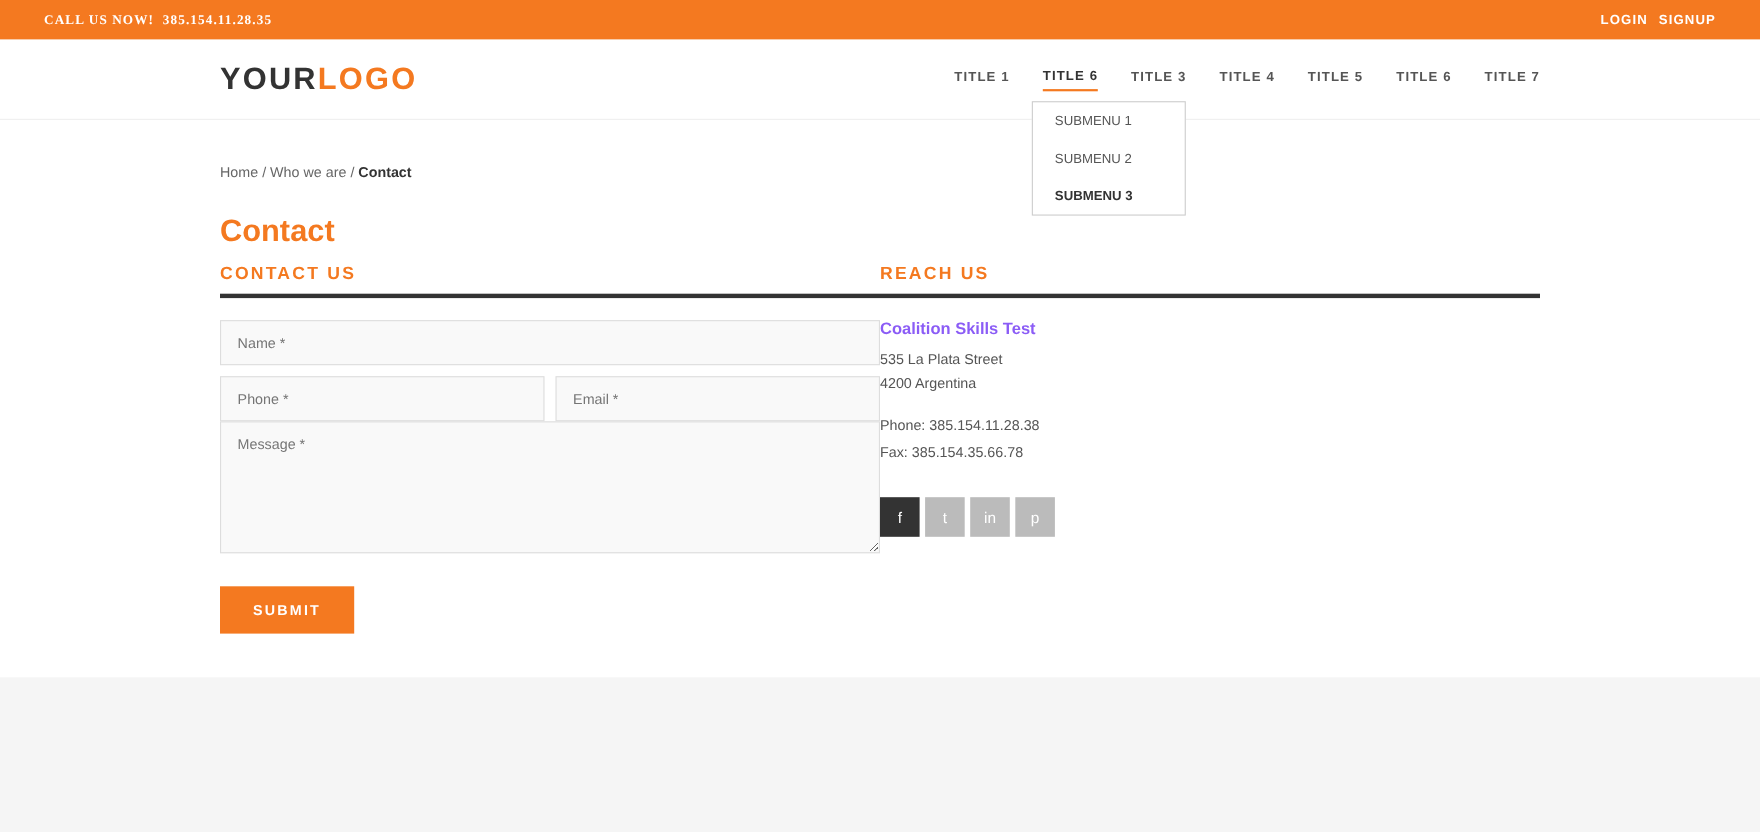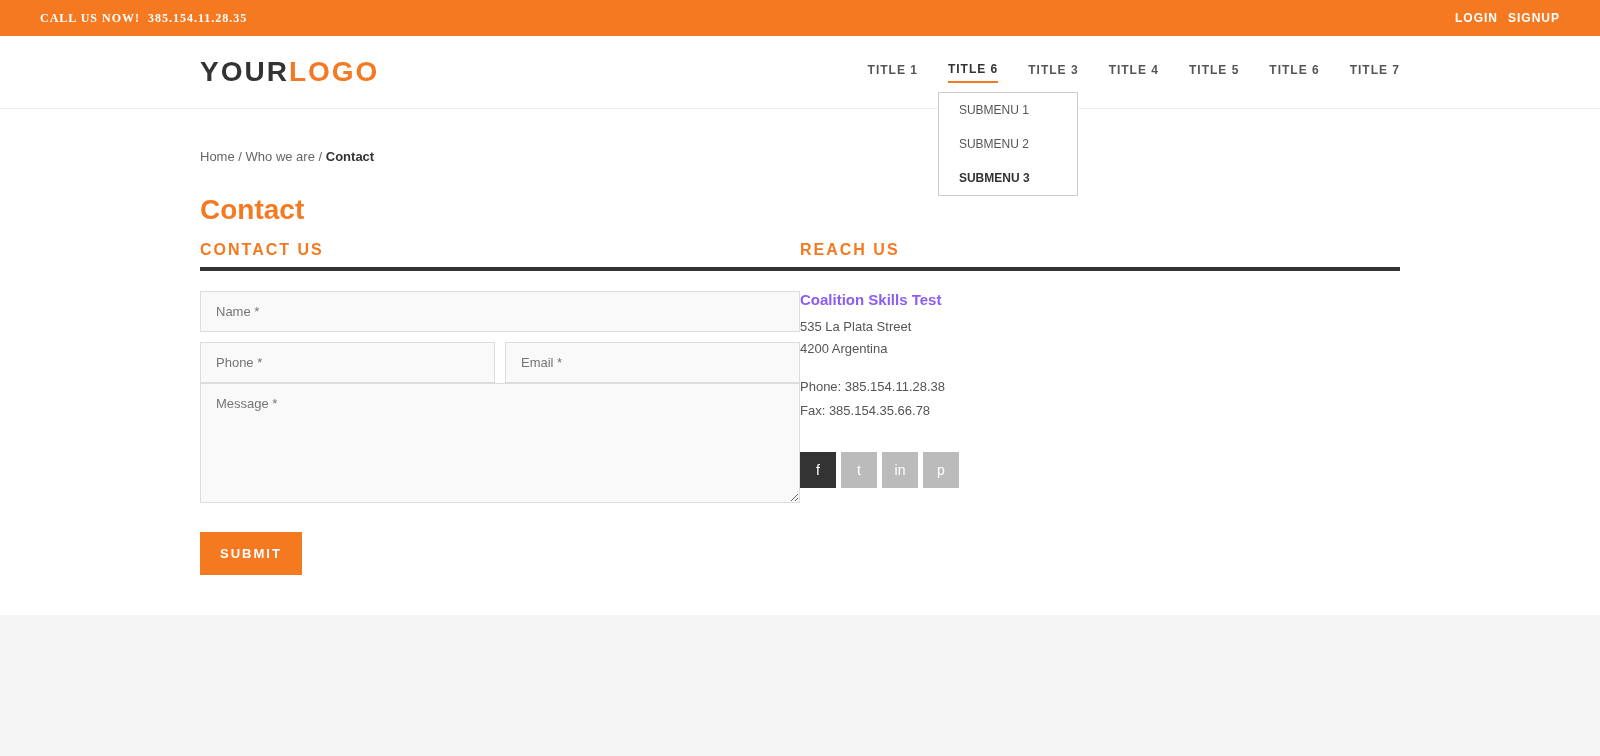--- a/index.html
+++ b/index.html
@@ -138,21 +138,21 @@
     .form-row input { flex: 1; }
     textarea.form-input {
       height: 120px;
       resize: vertical;
       font-family: Arial, sans-serif;
     }
     .submit-btn {
       background: #f47920;
       color: #fff;
       border: none;
-      padding: 14px 20px;
+      padding: 14px 30px;
       font-size: 13px;
       font-weight: bold;
       letter-spacing: 2px;
       cursor: pointer;
       margin-top: 15px;
     }
 
     
     .org-name { font-size: 15px; font-weight: bold; color: #8b5cf6; margin-bottom: 8px; }
     .address { font-size: 13px; color: #555; line-height: 1.7; margin-bottom: 15px; }

